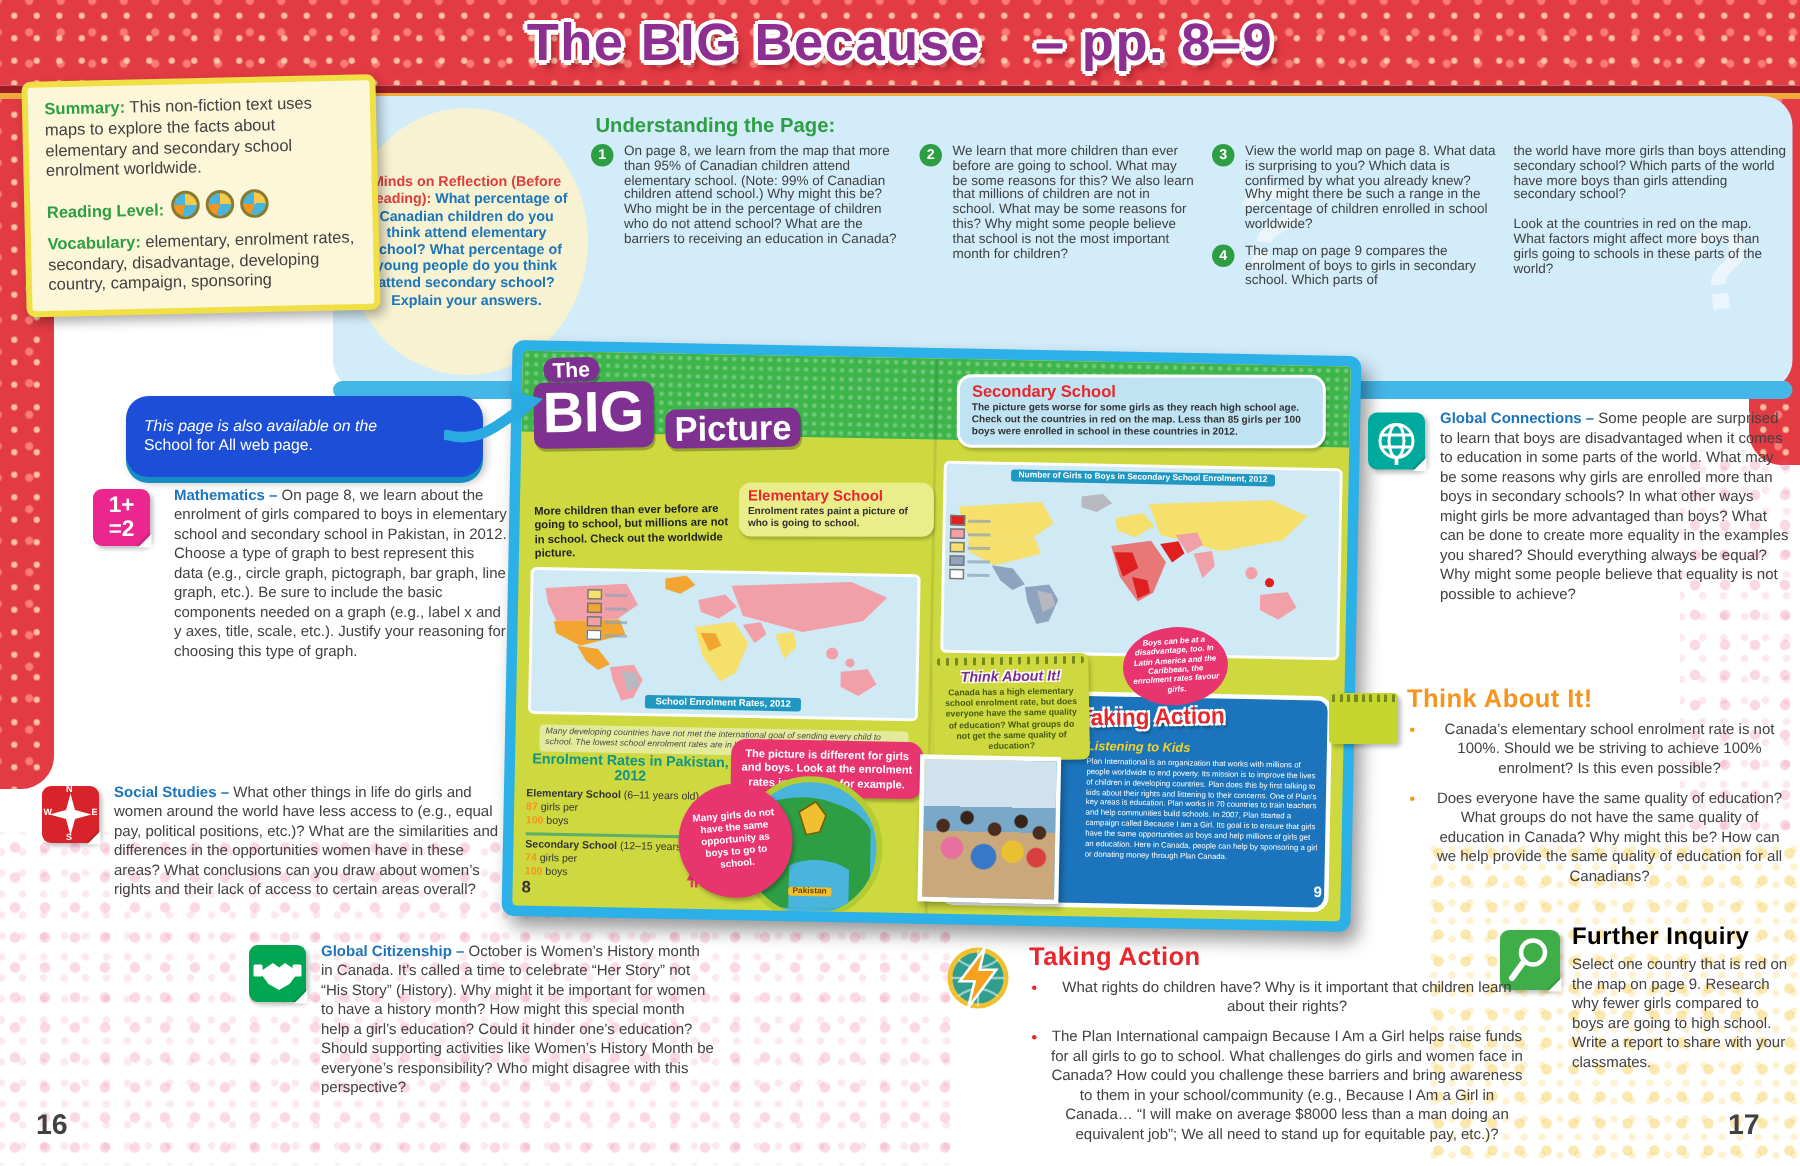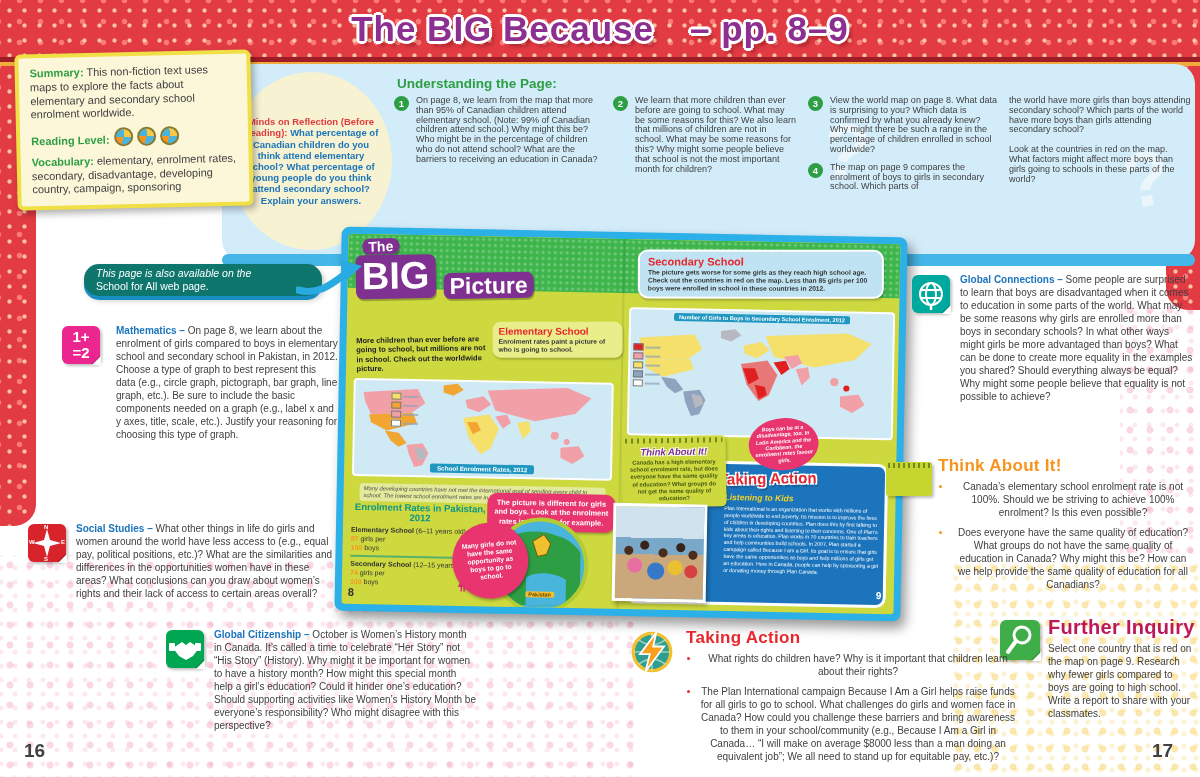--- a/index.html
+++ b/index.html
@@ -41,21 +41,21 @@
   .minds .red{color:#e03c3c;}
   .uhead{left:175px;top:12px;font-size:13.5px;font-weight:bold;color:#2e9e44;}
   .ucols{left:172px;top:32px;width:795px;display:flex;gap:11px;}
   .ucol{flex:0 0 auto;}
   .uitem{margin-bottom:8px;position:relative;padding-left:22px;}
   .unum{position:absolute;left:0;top:0;width:15px;height:15px;border-radius:50%;background:#2e9e44;color:#fff;
     font-size:9.5px;font-weight:bold;text-align:center;line-height:15px;}
   .utxt,.ucont{font-size:9px;line-height:9.8px;color:#3f3f3f;margin:0;}
   .ucont{margin-bottom:10px;}
   
-  .callout{left:84px;top:264px;width:214px;background:#0f766e;border-radius:15px;padding:3px 12px;
+  .callout{left:84px;top:264px;width:214px;background:#1d4ed8;border-radius:15px;padding:14px 12px;
     box-shadow:0 4px 0 #168ec2,2px 4px 6px rgba(0,0,0,.25);color:#fff;font-size:10.5px;line-height:1.25;z-index:6;}
   .callout .it{font-style:italic;}
   
   .gsec{z-index:6;}
   .gsec .txt{font-size:10px;line-height:1.3;margin:0;}
   .bhead{color:#1c75bc;font-weight:bold;}
   .icon-sq{position:absolute;border-radius:6px;box-shadow:2px 2px 3px rgba(0,0,0,.25);}
   .fold{position:absolute;right:-1px;bottom:-1px;width:0;height:0;
     border-left:9px solid transparent;border-bottom:9px solid #fdfdfd;filter:drop-shadow(-1px -1px 0 rgba(0,0,0,.15));}
   .oheads{font-weight:bold;letter-spacing:.3px;}
@@ -276,21 +276,21 @@
 </div>
 
 <div class="abs gsec" style="left:1000px;top:616px;width:196px;">
   <div class="icon-sq" style="left:0;top:4px;width:40px;height:40px;background:#3fae49;">
     <svg width="40" height="40" viewBox="0 0 40 40" fill="none" stroke="#fff">
       <circle cx="22" cy="15" r="8" stroke-width="3"></circle>
         <path d="M16 21 L8 32" stroke-width="4" stroke-linecap="round"></path>
     </svg><span class="fold"></span>
   </div>
   <div style="margin-left:48px;">
-    <div class="oheads" style="color:#be185d;font-size:20px;">Further Inquiry</div>
+    <div class="oheads" style="color:#000000;font-size:16px;">Further Inquiry</div>
     <p class="txt" style="width:146px;margin-top:3px;">Select one country that is red on the map on page 9. Research why fewer girls compared to boys are going to high school. Write a report to share with your classmates.</p>
   </div>
 </div>
 
 <div class="abs gsec" style="left:630px;top:628px;width:370px;">
   <div class="abs" style="left:0;top:2px;width:44px;height:44px;">
     <svg width="44" height="44" viewBox="0 0 40 40">
       <circle cx="20" cy="20" r="17" fill="#2f9e8f" stroke="#f0c030" stroke-width="3"></circle>
       <path d="M4 20 h32 M20 3 v34 M8 9 c8 6 16 6 24 0 M8 31 c8 -6 16 -6 24 0" stroke="rgba(255,255,255,.5)" fill="none" stroke-width="1.4"></path>
       <polygon points="24,2 9,22 18,22 14,38 31,15 21,15" fill="#f7a01d" stroke="#fff" stroke-width="1.6"></polygon>

